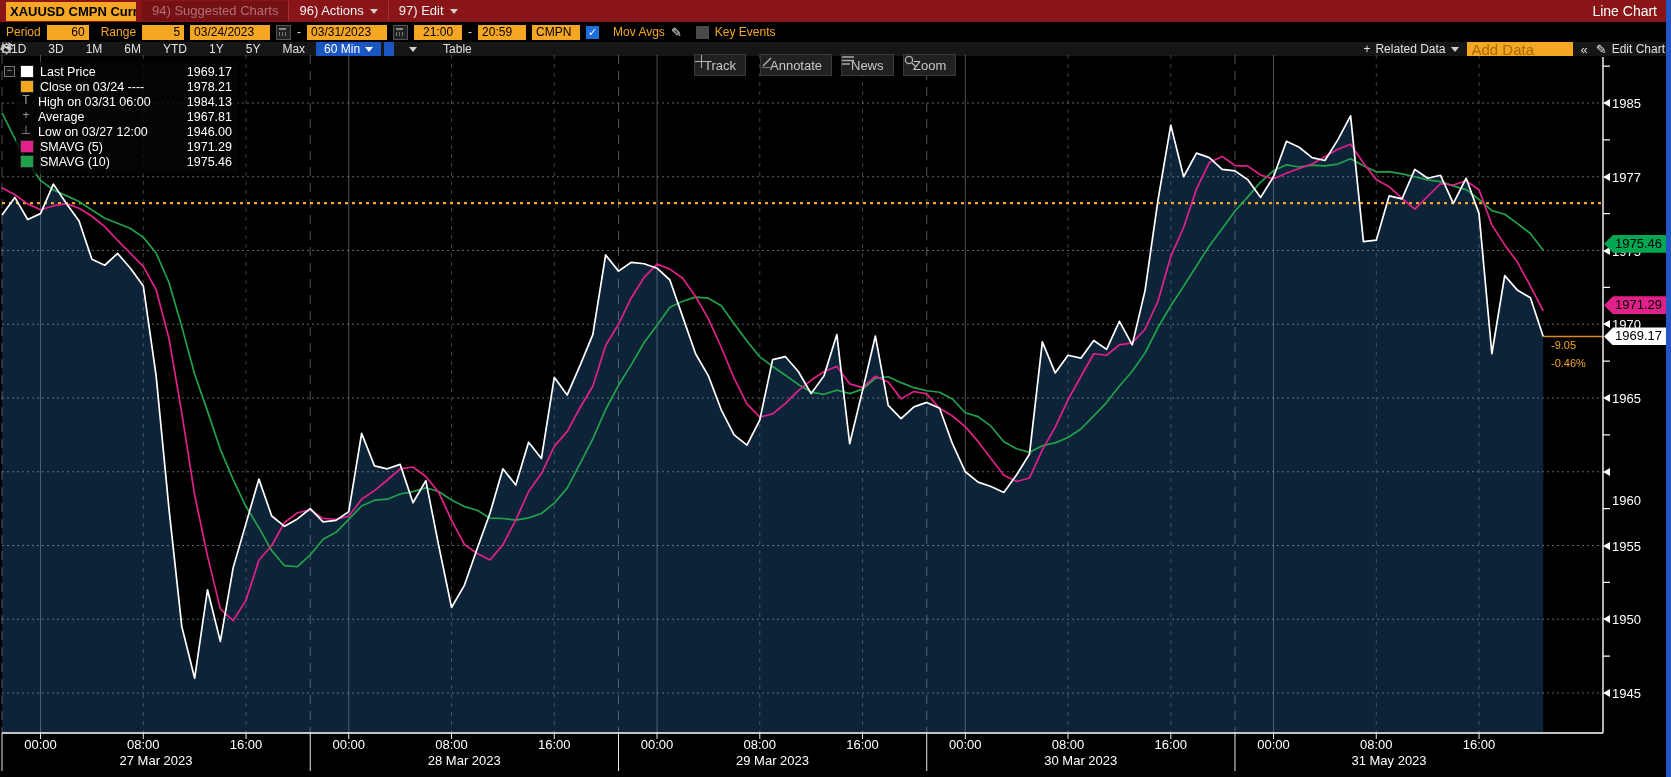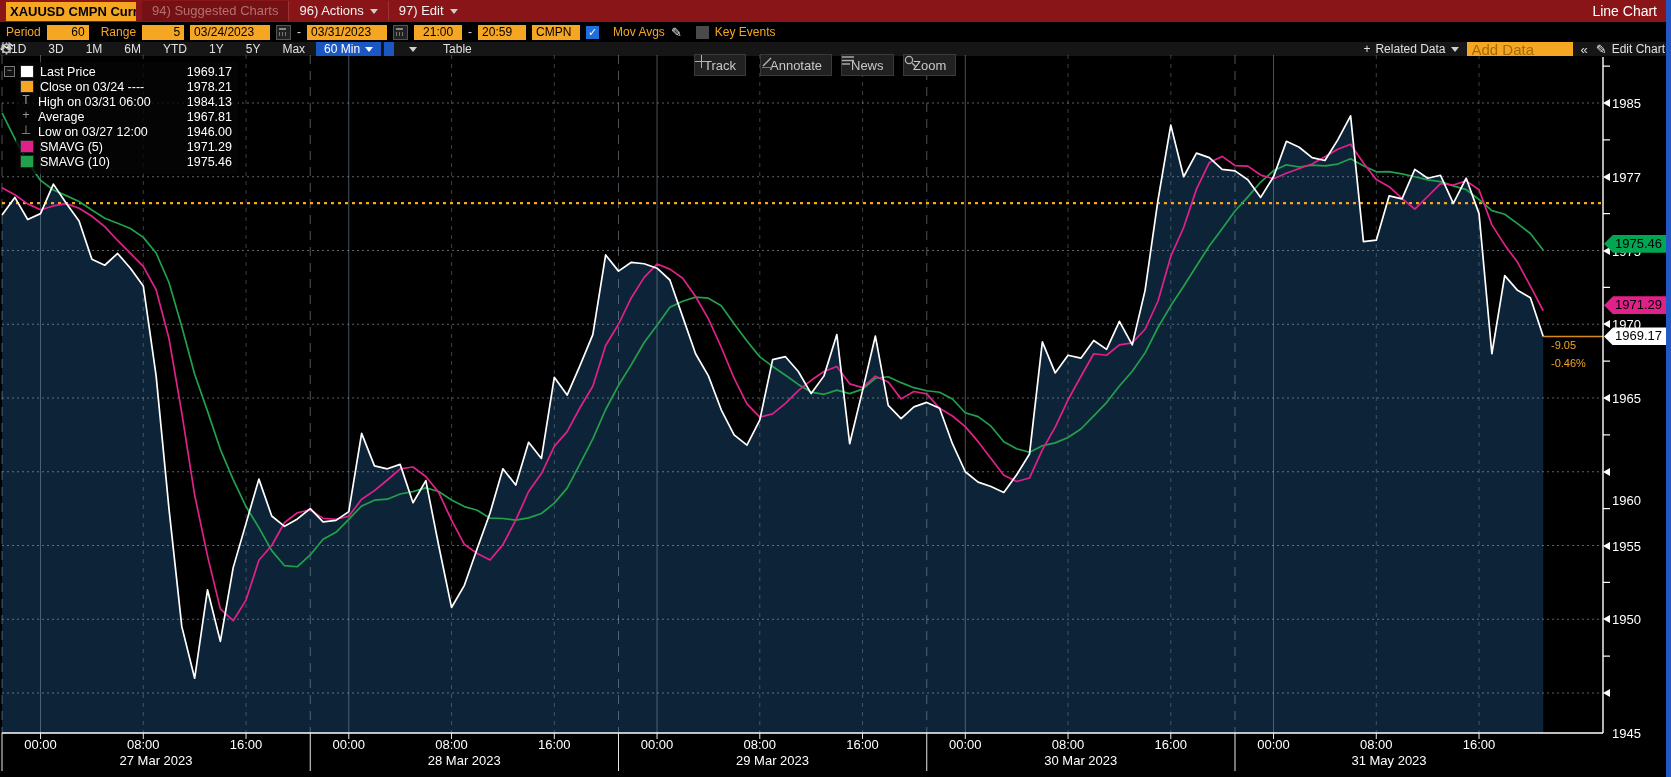--- a/index.html
+++ b/index.html
@@ -318,21 +318,21 @@
       <div class="ylab" style="top: 324.25px;">1970</div>
       <div class="yarrow" style="top: 398px;"></div>
       <div class="ylab" style="top: 398px;">1965</div>
       <div class="yarrow" style="top: 471.75px;"></div>
       <div class="ylab" style="top: 500px;">1960</div>
       <div class="yarrow" style="top: 545.5px;"></div>
       <div class="ylab" style="top: 545.5px;">1955</div>
       <div class="yarrow" style="top: 619.25px;"></div>
       <div class="ylab" style="top: 619.25px;">1950</div>
       <div class="yarrow" style="top: 693px;"></div>
-      <div class="ylab" style="top: 693px; margin-top: 40px;">1945</div>
+      <div class="ylab" style="top: 693px;">1945</div>
       <div class="badge" style="top: 243.715px; background: rgb(0, 166, 81);">1975.46</div>
       <div class="badge" style="top: 305.223px; background: rgb(224, 33, 138);">1971.29</div>
       <div class="badge" style="top: 336.492px; background: rgb(255, 255, 255);">1969.17</div>
       <div class="chg" style="top: 339.492px;">-9.05</div>
       <div class="chg" style="top: 357.492px;">-0.46%</div>
       <div class="xtime" style="left: 40.5312px;">00:00</div>
       <div class="xtime" style="left: 143.281px;">08:00</div>
       <div class="xtime" style="left: 246.031px;">16:00</div>
       <div class="xdate" style="left: 156px;">27 Mar 2023</div>
       <div class="xtime" style="left: 348.781px;">00:00</div>

